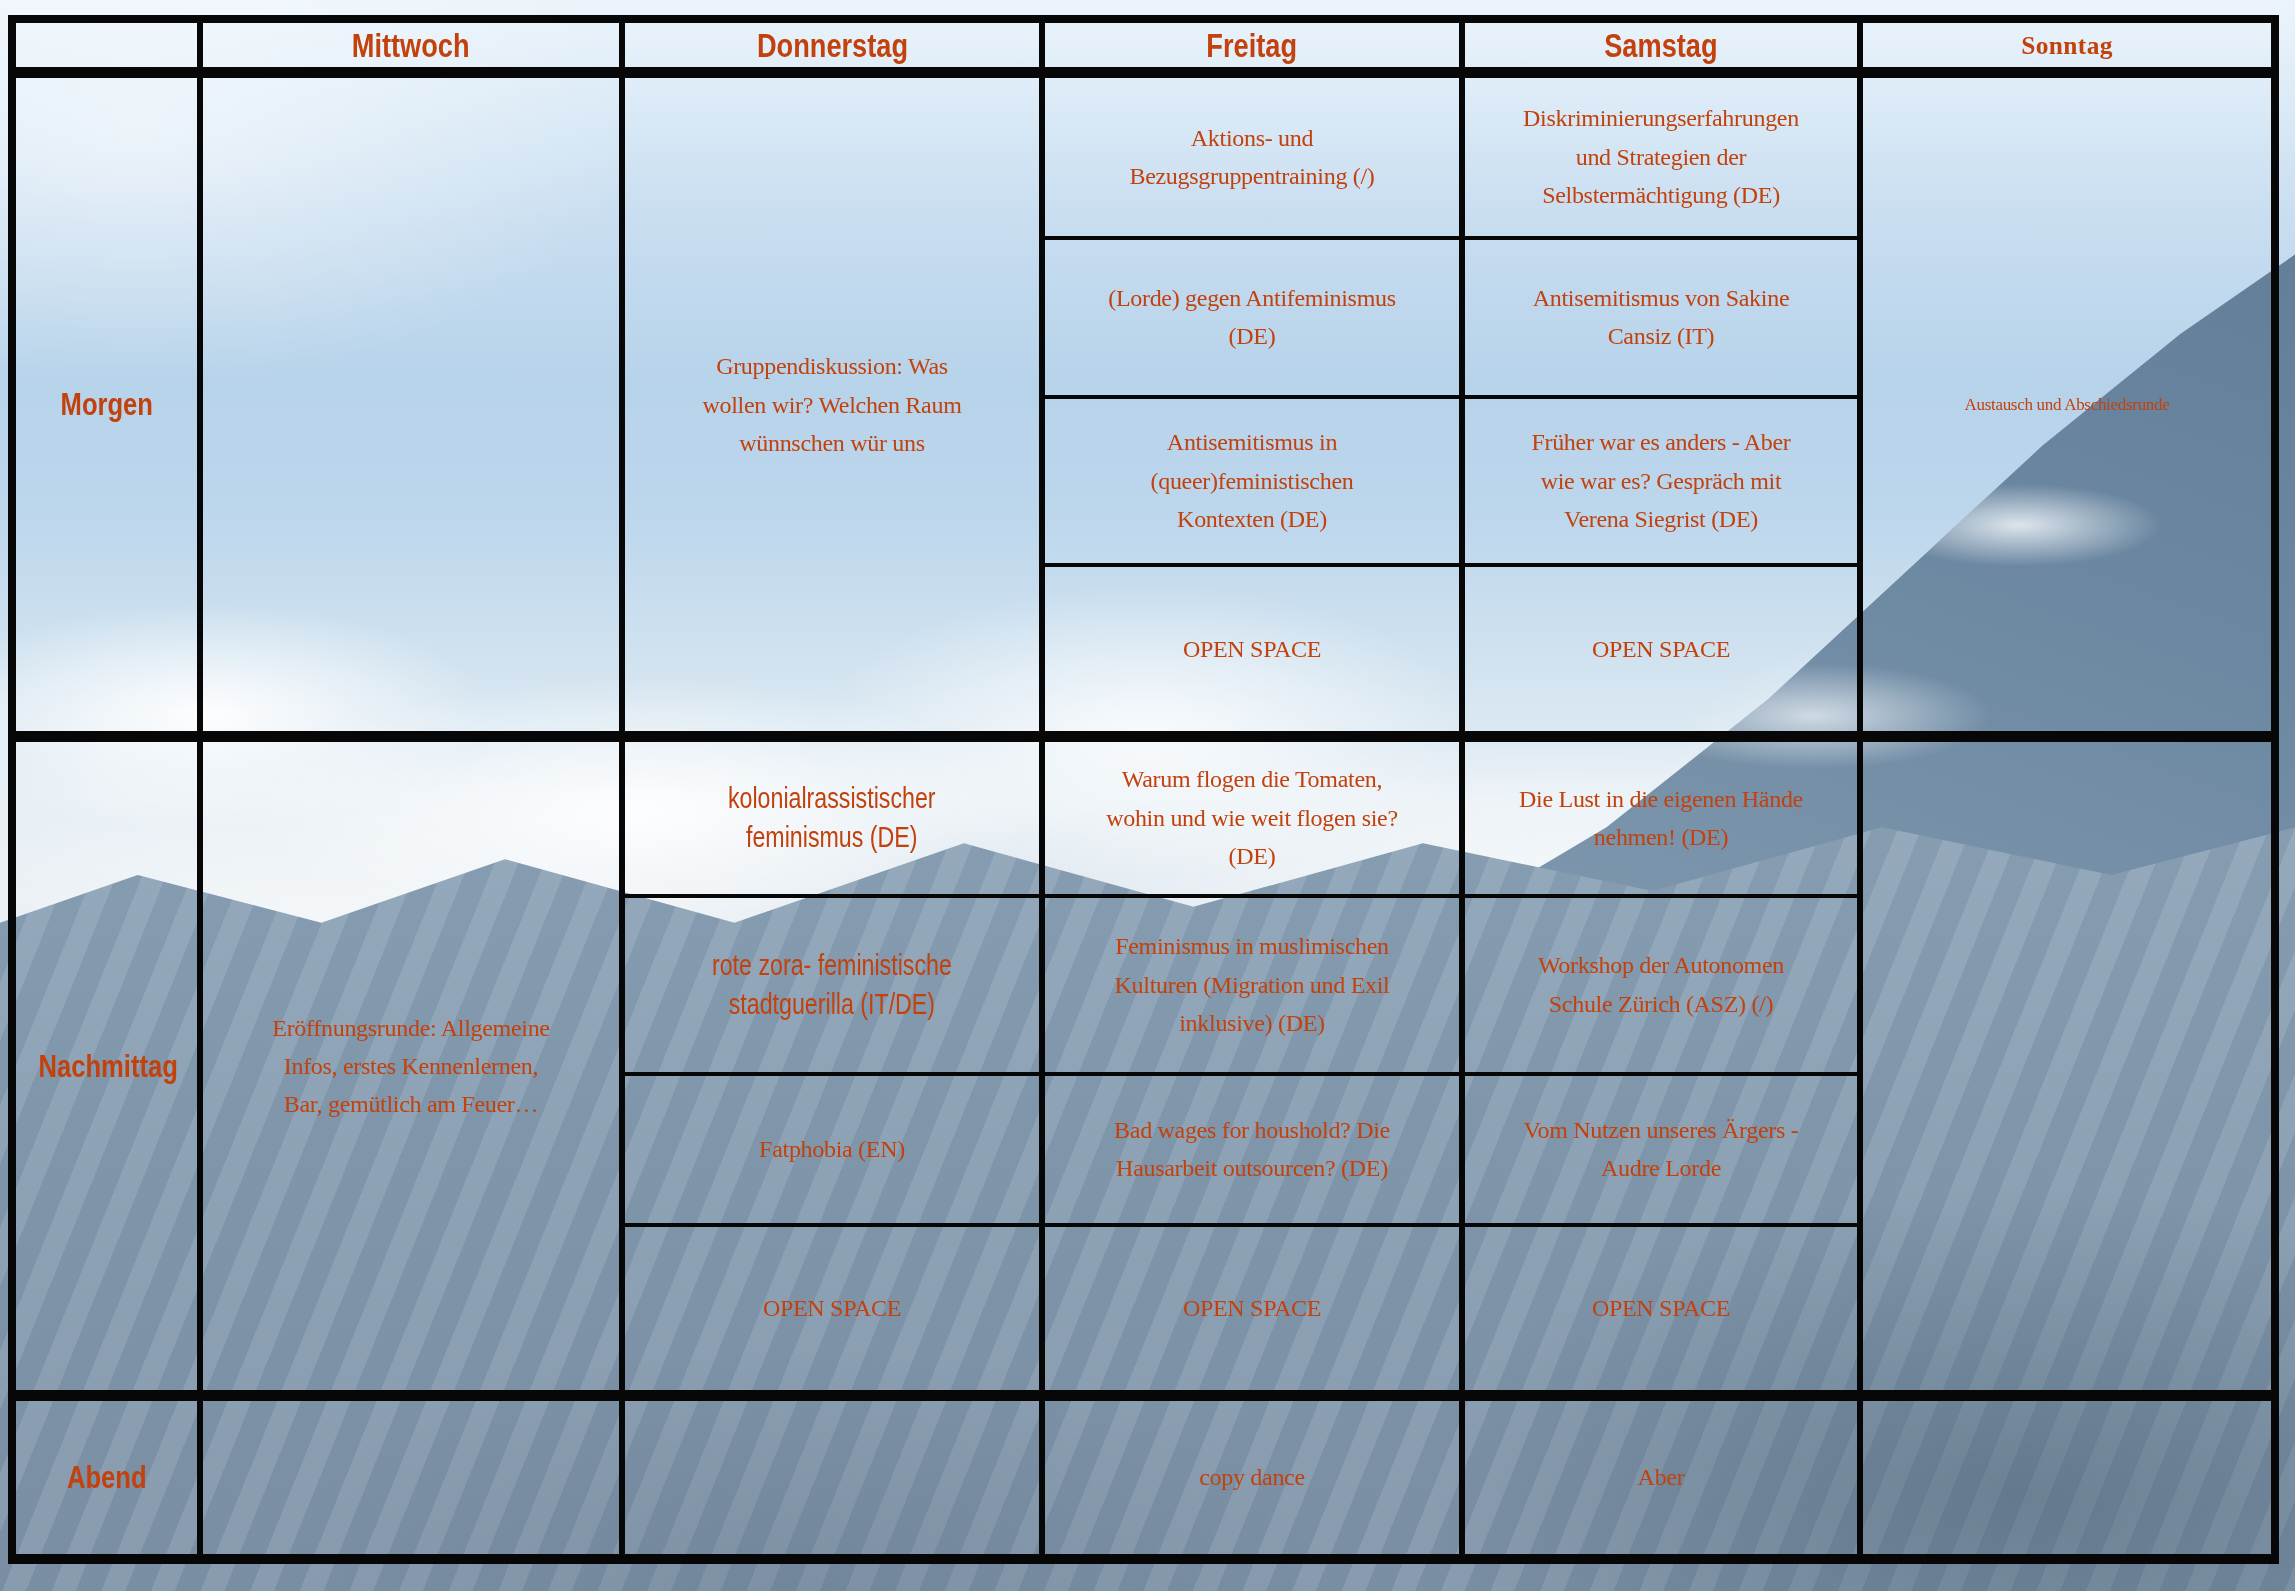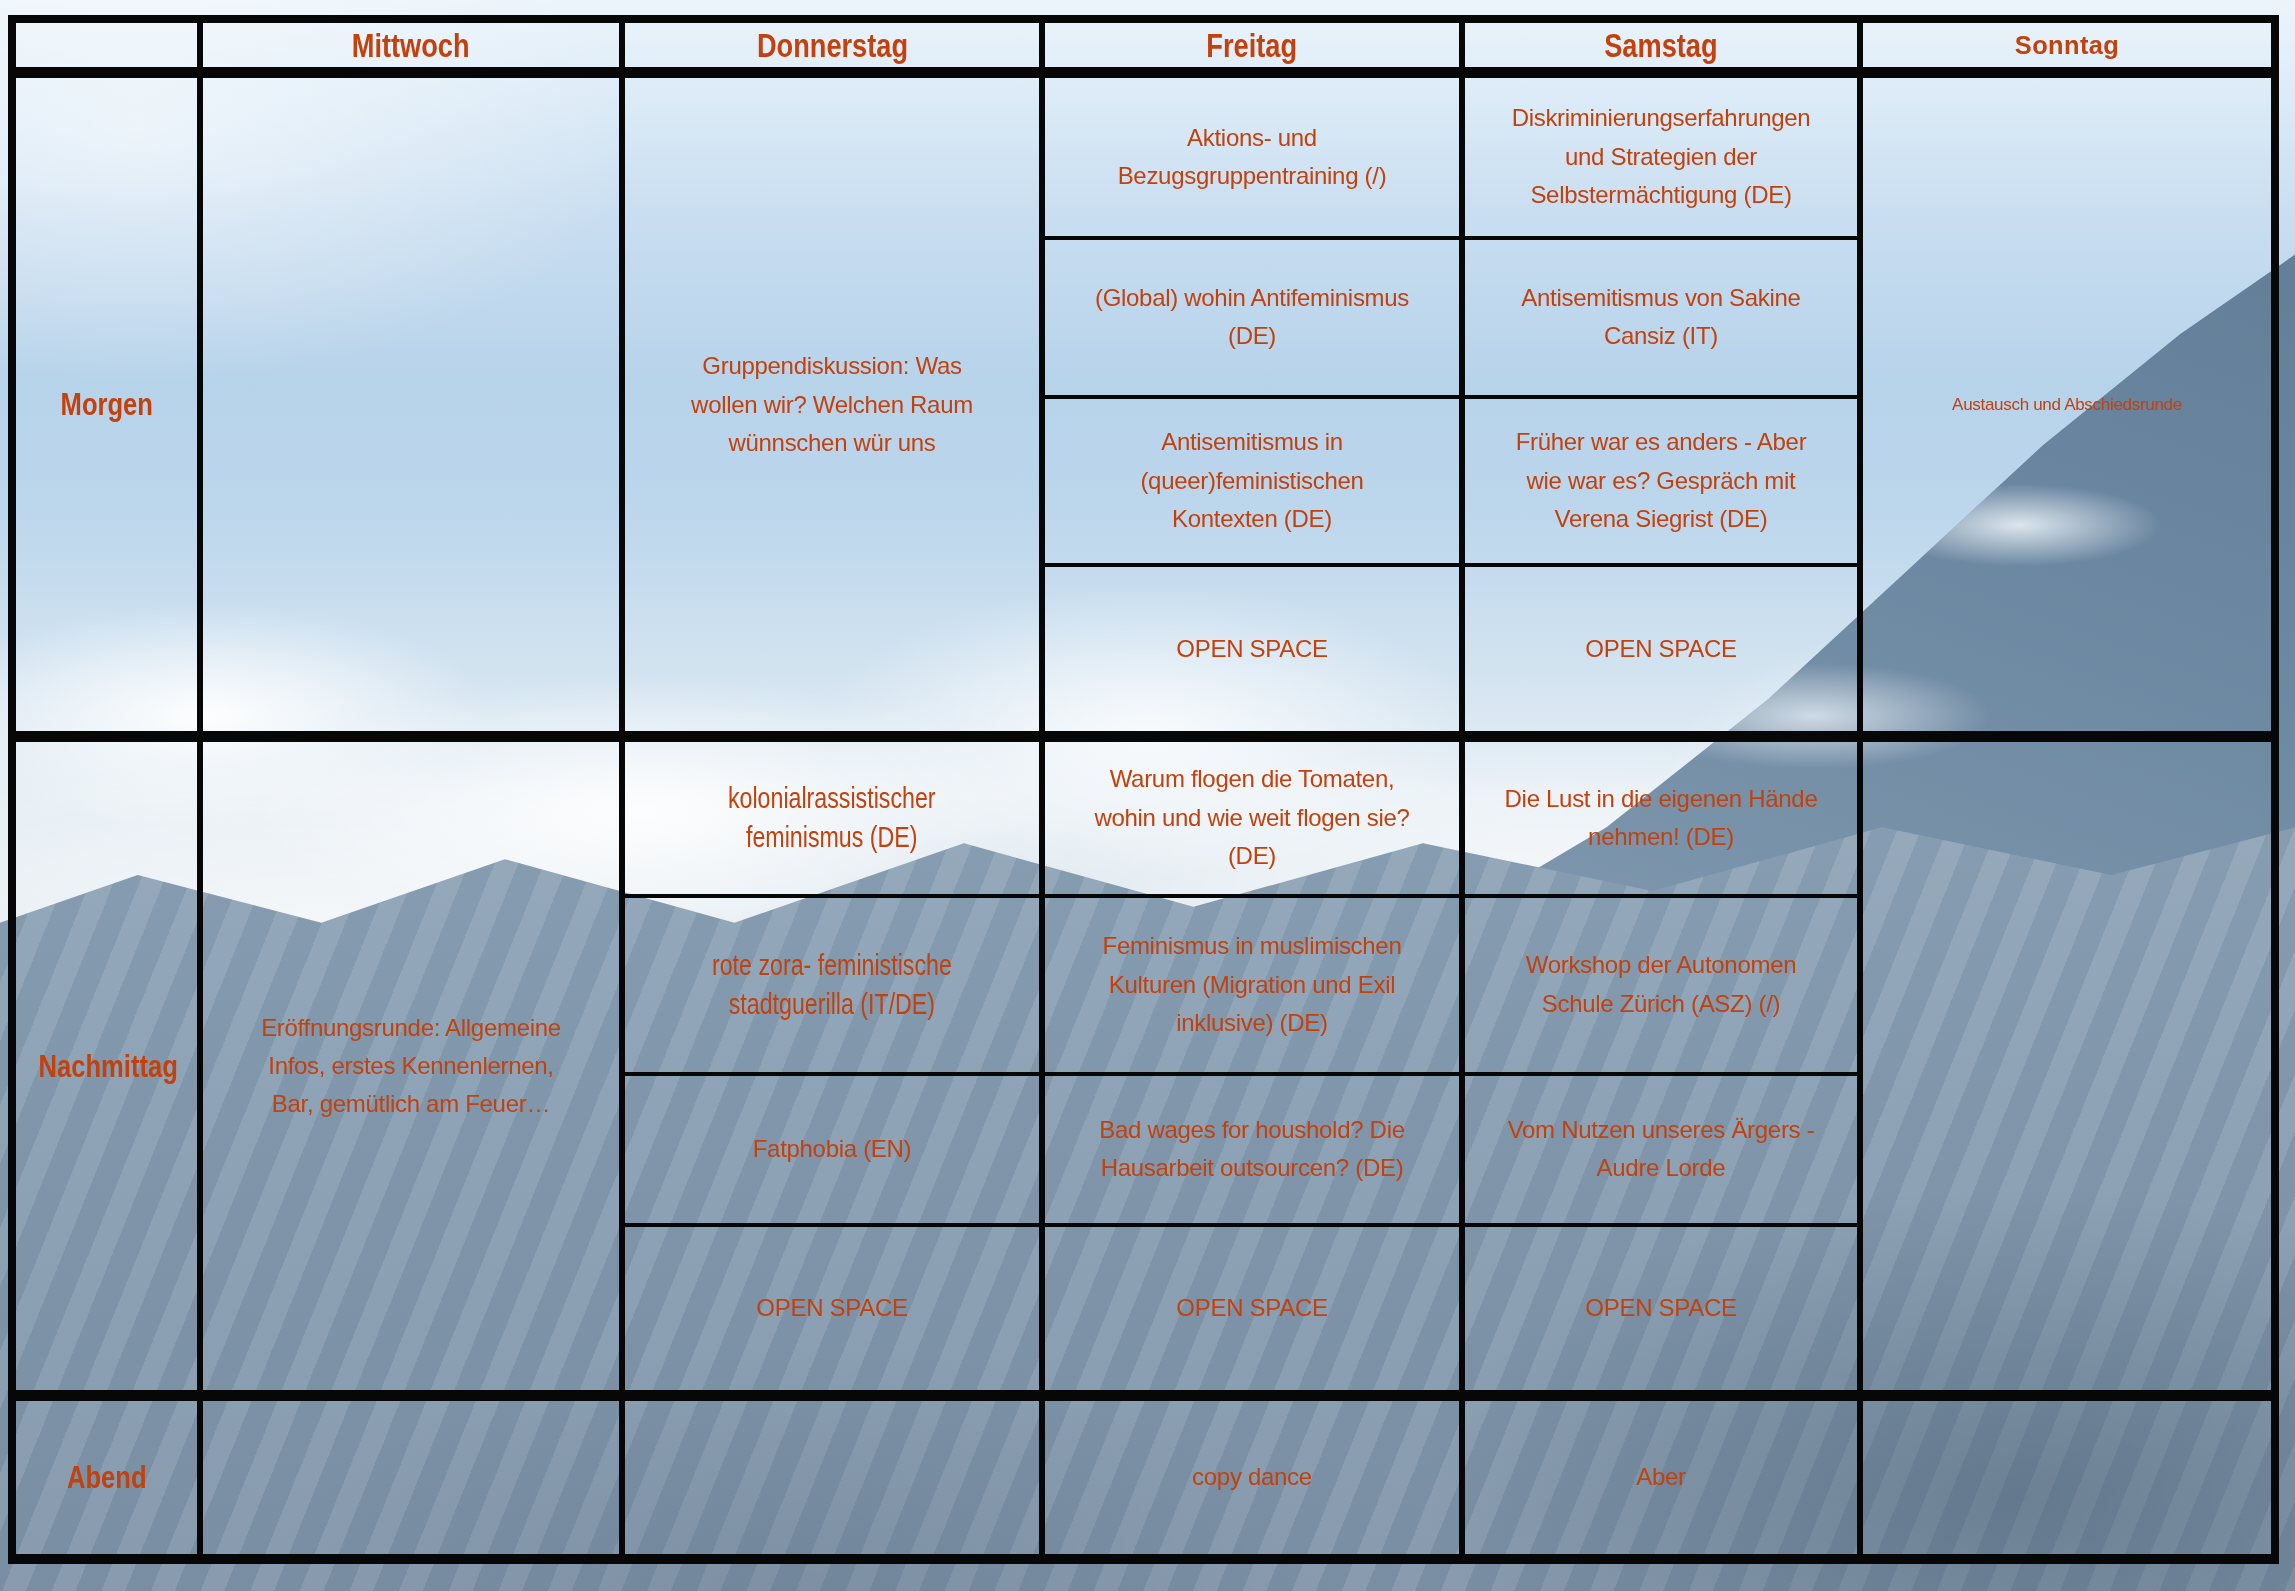--- a/index.html
+++ b/index.html
@@ -85,21 +85,21 @@
     display: inline-block;
     transform: scaleX(0.8);
     white-space: pre-line;
   }
   .hdr-txt { font-size: 34px; font-weight: bold; }
   .lbl-txt { font-size: 32px; font-weight: bold; }
   .cnd-evt { font-size: 29px; line-height: 1.35; }
 
   
   .wide {
-    font-family: Liberation Sans, sans-serif;
+    font-family: Liberation Serif, serif;
     display: inline-block;
     white-space: pre-line;
     font-size: 24px;
     line-height: 1.6;
     letter-spacing: -0.3px;
   }
   .wide-hdr { font-size: 25.4px; font-weight: bold; letter-spacing: 0.4px; }
   .austausch { font-size: 17px; }
 </style>
 </head>
@@ -142,21 +142,21 @@
 wollen wir? Welchen Raum
 wünnschen wür uns</span></td>
       <td><span class="wide">Aktions- und
 Bezugsgruppentraining (/)</span></td>
       <td><span class="wide">Diskriminierungserfahrungen
 und Strategien der
 Selbstermächtigung (DE)</span></td>
       <td class="col-last sec-end" rowspan="4"><span class="wide austausch">Austausch und Abschiedsrunde</span></td>
     </tr>
     <tr class="r-m2">
-      <td><span class="wide">(Global) wohin Antifeminismus
+      <td><span class="wide">(Lorde) gegen Antifeminismus
 (DE)</span></td>
       <td><span class="wide">Antisemitismus von Sakine
 Cansiz (IT)</span></td>
     </tr>
     <tr class="r-m3">
       <td><span class="wide">Antisemitismus in
 (queer)feministischen
 Kontexten (DE)</span></td>
       <td><span class="wide">Früher war es anders - Aber
 wie war es? Gespräch mit

